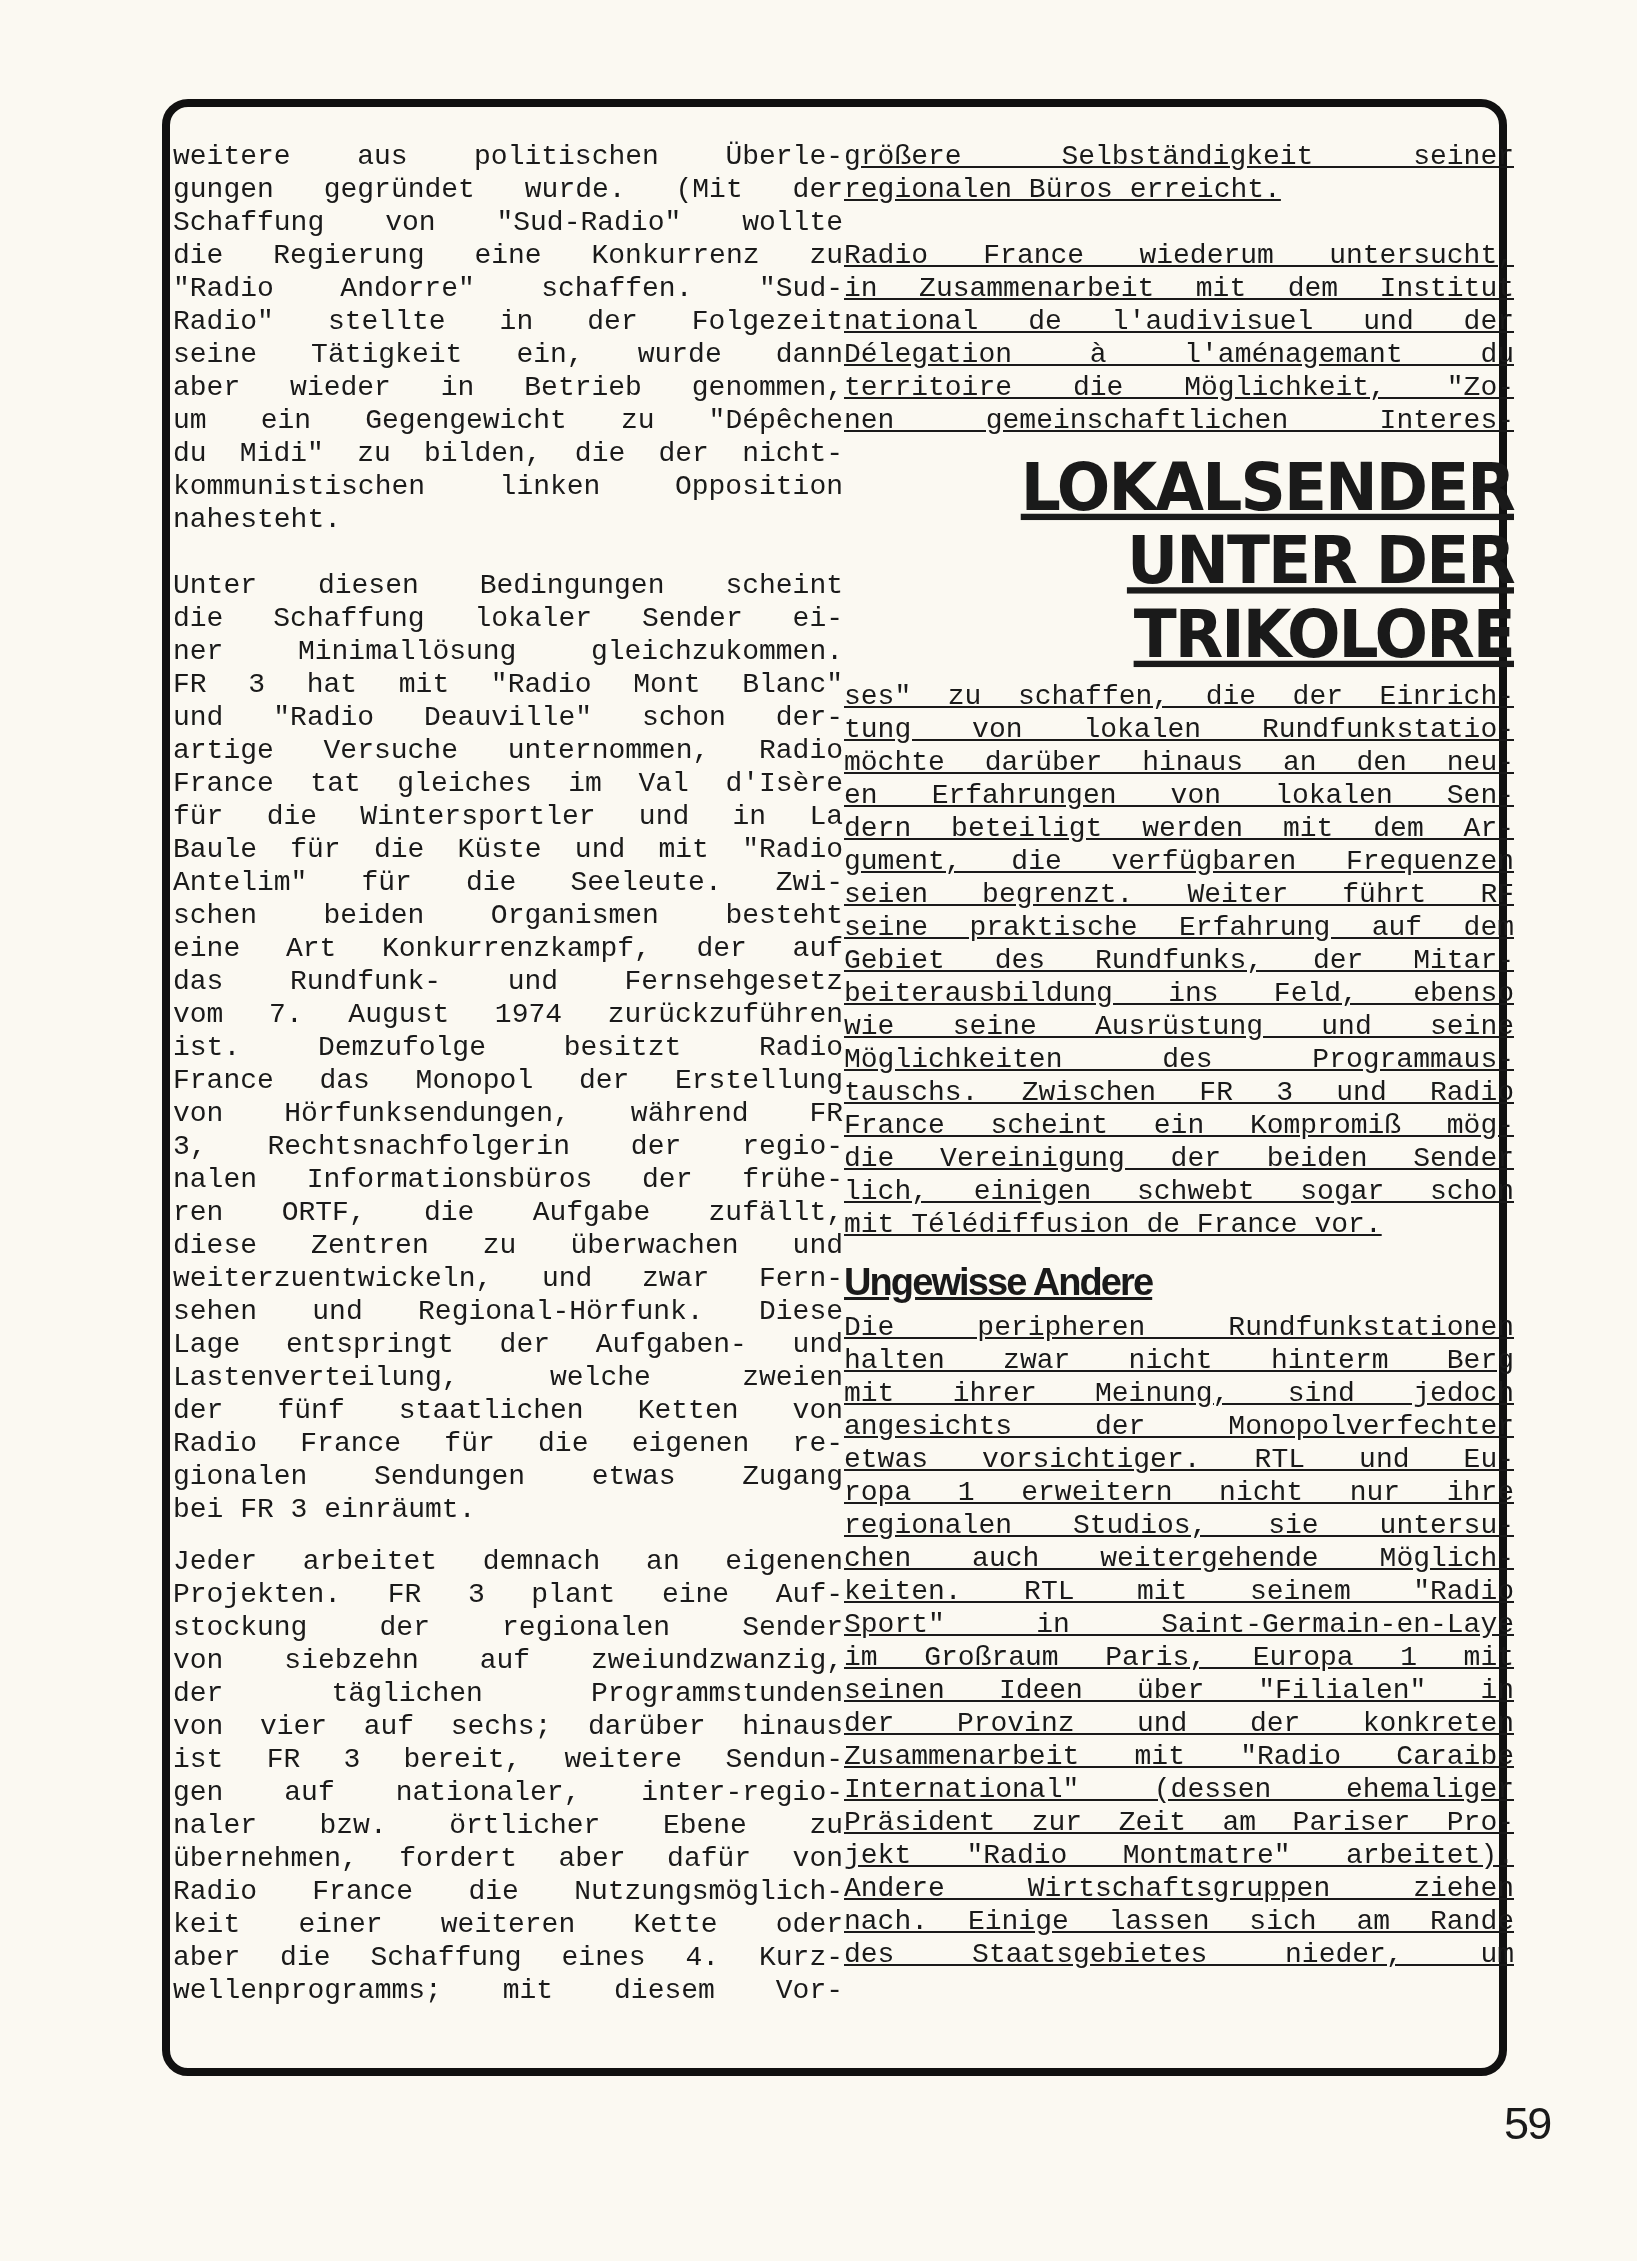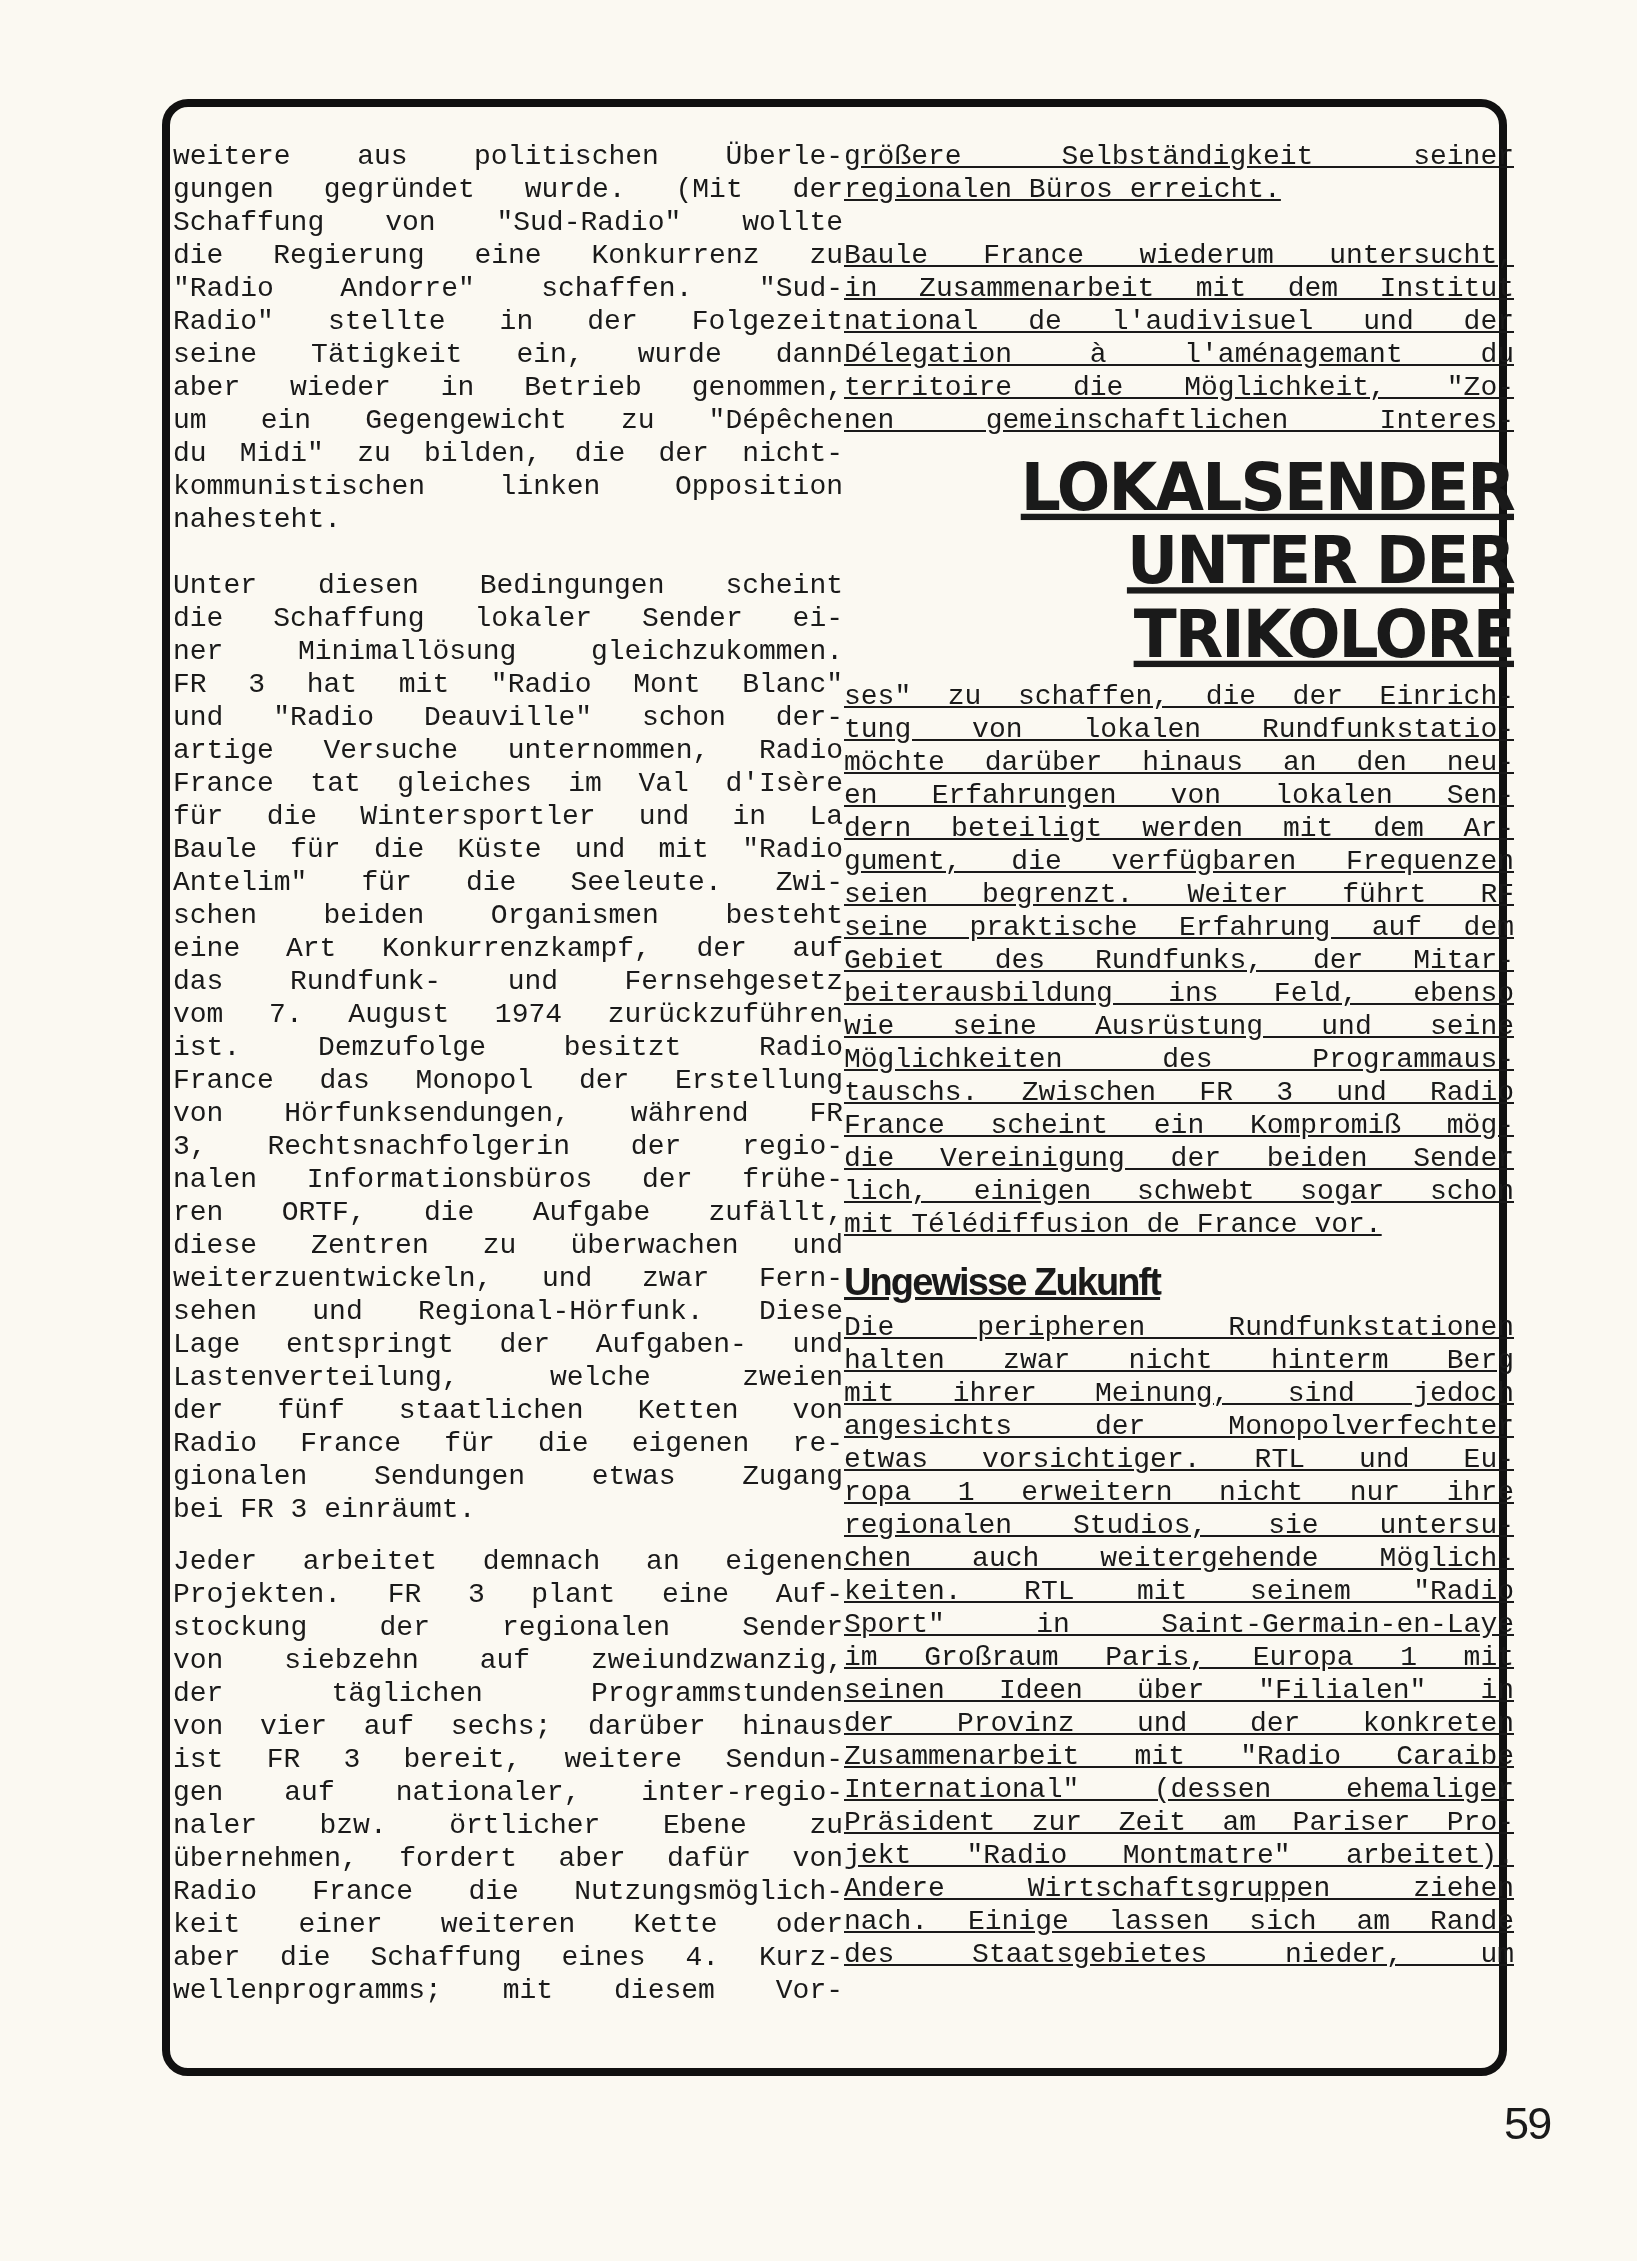--- a/index.html
+++ b/index.html
@@ -137,21 +137,21 @@
   </div>
 </div>
 
 <div class="col col-right">
   <div>
     <span class="line">größere Selbständigkeit seiner</span>
     <span class="line last">regionalen Büros erreicht.</span>
   </div>
   <div class="gap"></div>
   <div>
-    <span class="line">Baule France wiederum untersucht,</span>
+    <span class="line">Radio France wiederum untersucht,</span>
     <span class="line">in Zusammenarbeit mit dem Institut</span>
     <span class="line">national de l'audivisuel und der</span>
     <span class="line">Délegation à l'aménagemant du</span>
     <span class="line">territoire die Möglichkeit, "Zo-</span>
     <span class="line">nen gemeinschaftlichen Interes-</span>
   </div>
 
   <h1 class="headline">
     <span>LOKALSENDER</span>
     <span>UNTER DER</span>
@@ -171,21 +171,21 @@
     <span class="line">beiterausbildung ins Feld, ebenso</span>
     <span class="line">wie seine Ausrüstung und seine</span>
     <span class="line">Möglichkeiten des Programmaus-</span>
     <span class="line">tauschs. Zwischen FR 3 und Radio</span>
     <span class="line">France scheint ein Kompromiß mög-</span>
     <span class="line">die Vereinigung der beiden Sender</span>
     <span class="line">lich, einigen schwebt sogar schon</span>
     <span class="line last">mit Télédiffusion de France vor.</span>
   </div>
 
-  <h2 class="subhead">Ungewisse Zukunft</h2>
+  <h2 class="subhead">Ungewisse Andere</h2>
 
   <div>
     <span class="line">Die peripheren Rundfunkstationen</span>
     <span class="line">halten zwar nicht hinterm Berg</span>
     <span class="line">mit ihrer Meinung, sind jedoch</span>
     <span class="line">angesichts der Monopolverfechter</span>
     <span class="line">etwas vorsichtiger. RTL und Eu-</span>
     <span class="line">ropa 1 erweitern nicht nur ihre</span>
     <span class="line">regionalen Studios, sie untersu-</span>
     <span class="line">chen auch weitergehende Möglich-</span>

